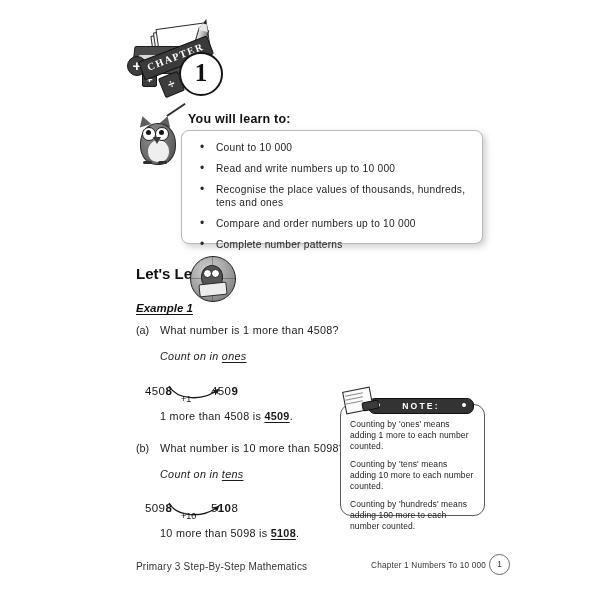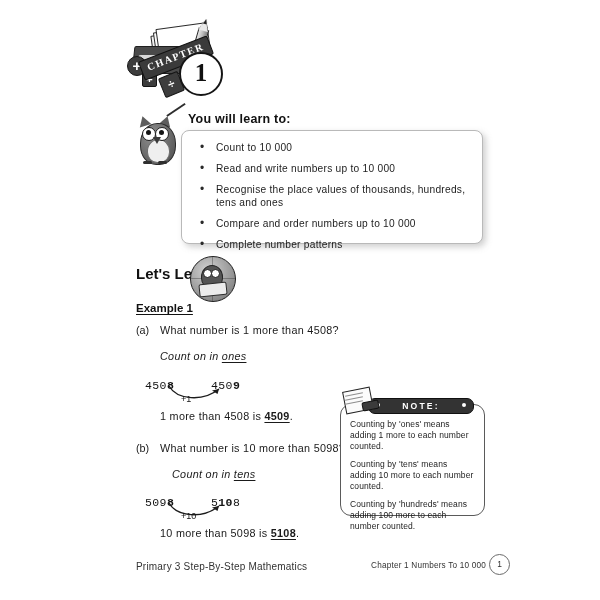--- a/index.html
+++ b/index.html
@@ -345,20 +345,21 @@
 
   
   .example-title {
     position: absolute;
     left: 136px; top: 302px;
     font-size: 11.5px;
     font-weight: bold;
     color: #111111;
     text-decoration: underline;
     text-underline-offset: 2px;
+    font-style: italic;
   }
   .q-label {
     position: absolute;
     font-size: 10.8px;
     color: #1a1a1a;
   }
   .q-text {
     position: absolute;
     font-size: 10.8px;
     color: #1a1a1a;
@@ -372,25 +373,24 @@
     font-style: italic;
   }
   .count-line u { text-underline-offset: 2px; }
 
   .num-diagram {
     position: absolute;
     width: 150px; height: 34px;
   }
   .num-start, .num-end {
     position: absolute;
-    top: 6px;
+    top: 12px;
     font-size: 11.5px;
     color: #141414;
     letter-spacing: 0.4px;
-    font-family: Liberation Mono, monospace;
   }
   .num-start { left: 0; }
   .num-end { left: 66px; }
   .num-diagram b { font-weight: bold; }
   .arc-svg {
     position: absolute;
     left: 22px; top: 11px;
     width: 64px; height: 18px;
   }
   .step-label {
@@ -609,21 +609,21 @@
     <div class="step-label">+1</div>
   </div>
 
   <div class="answer-line" style="left:160px; top:410px;">
     <span>1 more than 4508 is </span><b>4509</b><span>.</span>
   </div>
 
   <div class="q-label" style="left:136px; top:442px;">(b)</div>
   <div class="q-text" style="left:160px; top:442px;">What number is 10 more than 5098?</div>
 
-  <div class="count-line" style="left:160px; top:468px;margin-left:12px;">
+  <div class="count-line" style="left:160px; top:468px;">
     <span>Count on in </span><u>tens</u>
   </div>
 
   <div class="num-diagram" style="left:145px; top:490px;">
     <div class="num-start">
       <span>509</span><b>8</b>
     </div>
     <div class="num-end">
       <span>5</span><b>10</b><span>8</span>
     </div>

